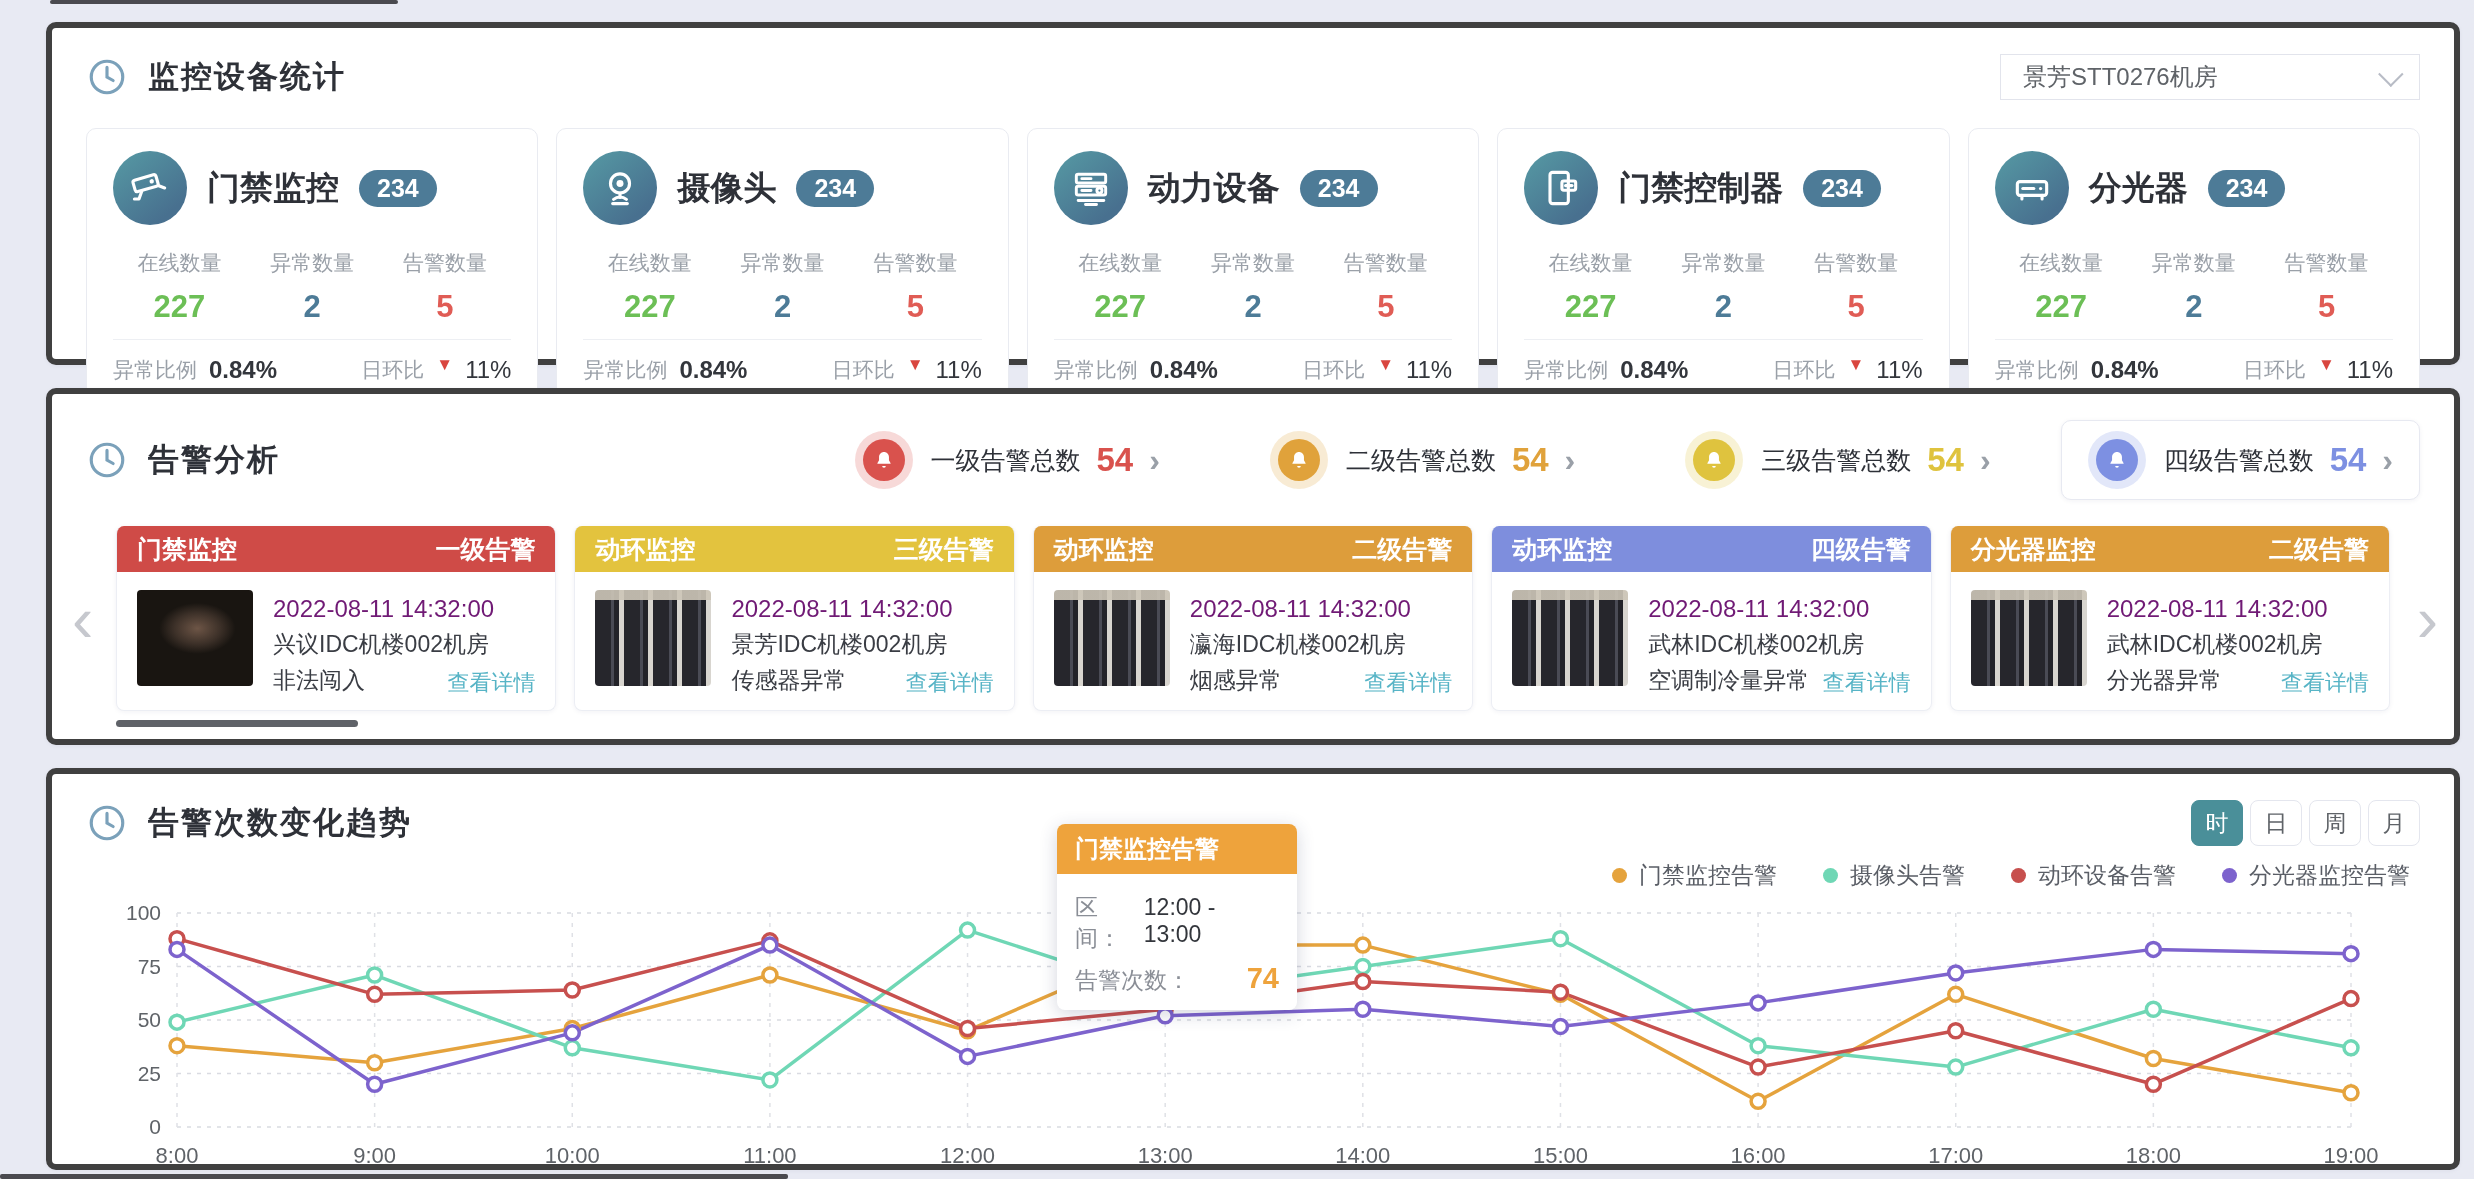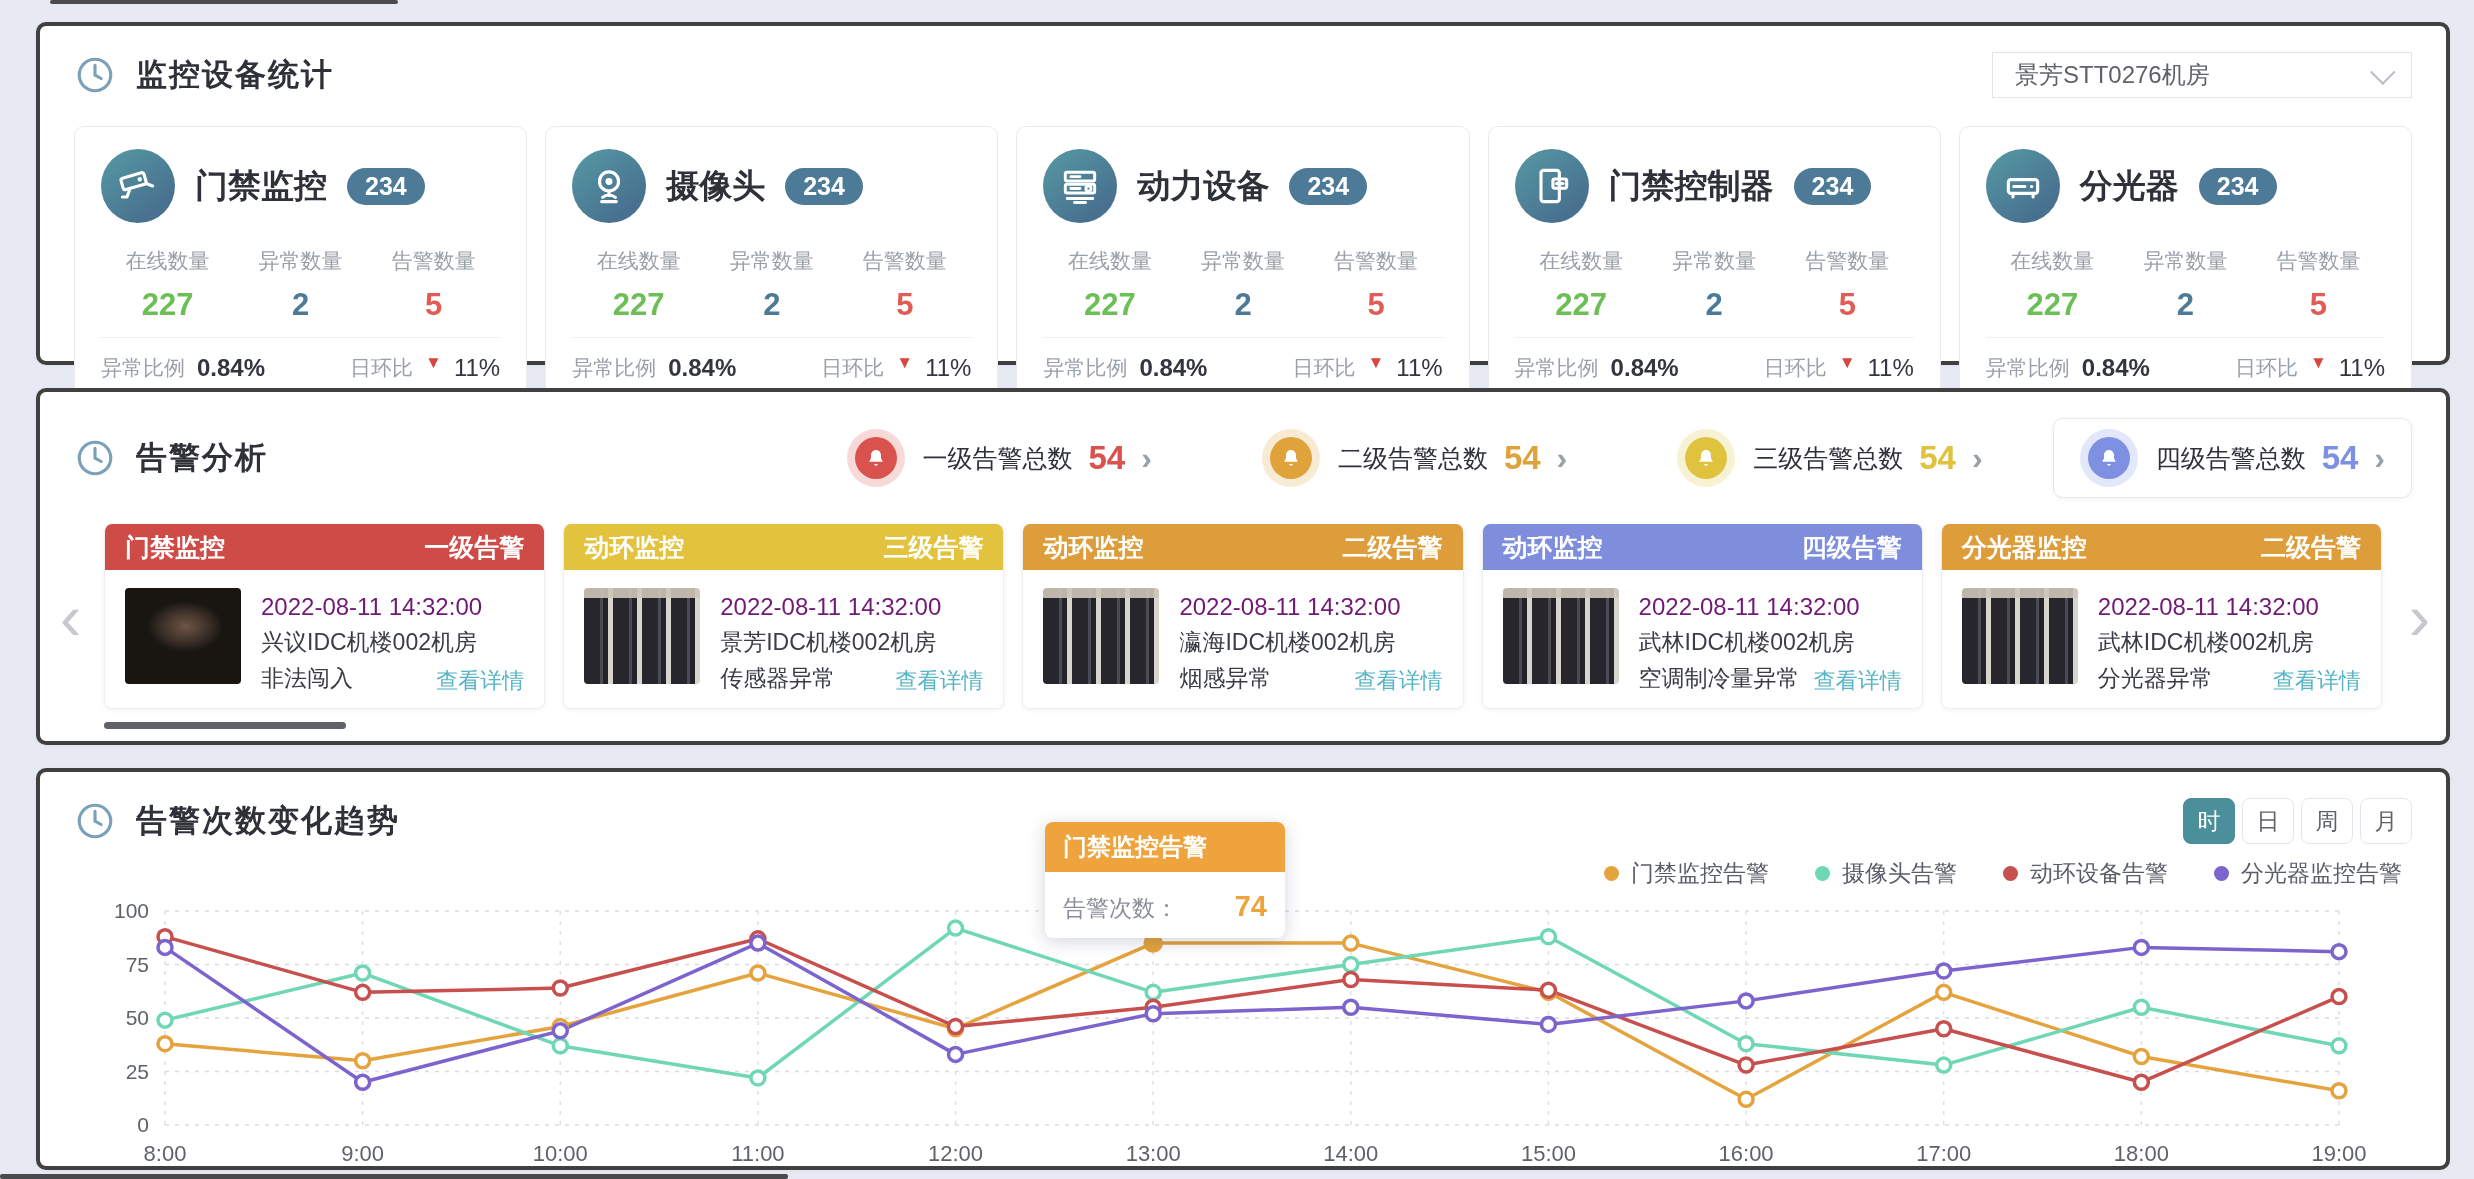--- a/index.html
+++ b/index.html
@@ -7,22 +7,22 @@
     width:2474px;height:1179px;position:relative;overflow:hidden;
     background:#e8eaf3;
     font-family:"Liberation Sans","DejaVu Sans",sans-serif;
     color:#2e3138;
   }
   .artifact{position:absolute;background:#4a4a4f;border-radius:2px;}
   .artifact-top{left:50px;top:0;width:348px;height:4px;}
   .artifact-bottom{left:0;bottom:0;width:788px;height:5px;}
 
   .panel{
-    position:absolute;left:36px;width:2414px;background:#fff;
-    border:4px solid #404040;border-radius:10px;box-sizing:border-box;
+    position:absolute;left:46px;width:2414px;background:#fff;
+    border:6px solid #404040;border-radius:10px;box-sizing:border-box;
     box-shadow:0 1px 4px rgba(30,40,80,.05);
   }
   #panel-devices{top:22px;height:343px;}
   #panel-alarms{top:388px;height:357px;}
   #panel-trend{top:768px;height:402px;}
 
   .panel-header{display:flex;align-items:center;padding:26px 34px 0 34px;}
   .clock-icon{width:42px;height:42px;margin-right:20px;flex:none;}
   .clock-icon svg{width:100%;height:100%;}
   .panel-title{font-size:31px;font-weight:700;color:#2e3138;letter-spacing:2px;white-space:nowrap;}
@@ -600,18 +600,22 @@
         <circle cx="1686.090909090909" cy="109.88000000000001" r="7" fill="#fff" stroke="#7d63cd" stroke-width="3.5"></circle>
         <circle cx="1883.7272727272725" cy="79.92000000000002" r="7" fill="#fff" stroke="#7d63cd" stroke-width="3.5"></circle>
         <circle cx="2081.363636363636" cy="56.38000000000001" r="7" fill="#fff" stroke="#7d63cd" stroke-width="3.5"></circle>
         <circle cx="2279" cy="60.65999999999999" r="7" fill="#fff" stroke="#7d63cd" stroke-width="3.5"></circle>
       </svg>
   </div>
   <div class="tooltip">
     <div class="tt-head">门禁监控告警</div>
     <div class="tt-body">
       <div class="tt-row">
+        <span>区间：</span>
+        <span class="tt-val">12:00 - 13:00</span>
+      </div>
+      <div class="tt-row">
         <span>告警次数：</span>
         <span class="tt-count">74</span>
       </div>
     </div>
   </div>
 </section>
 
 </body></html>

